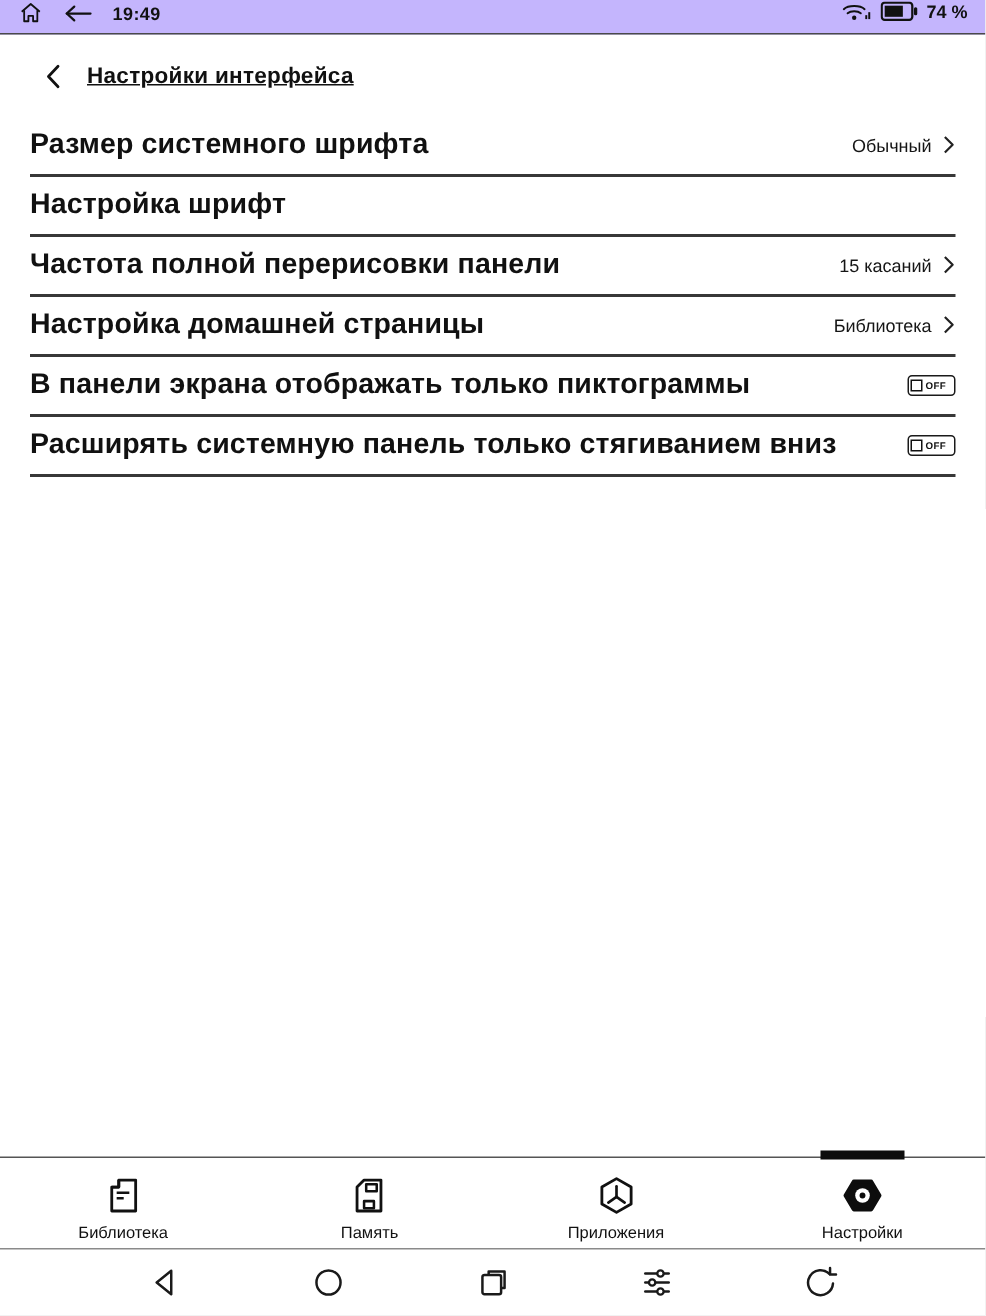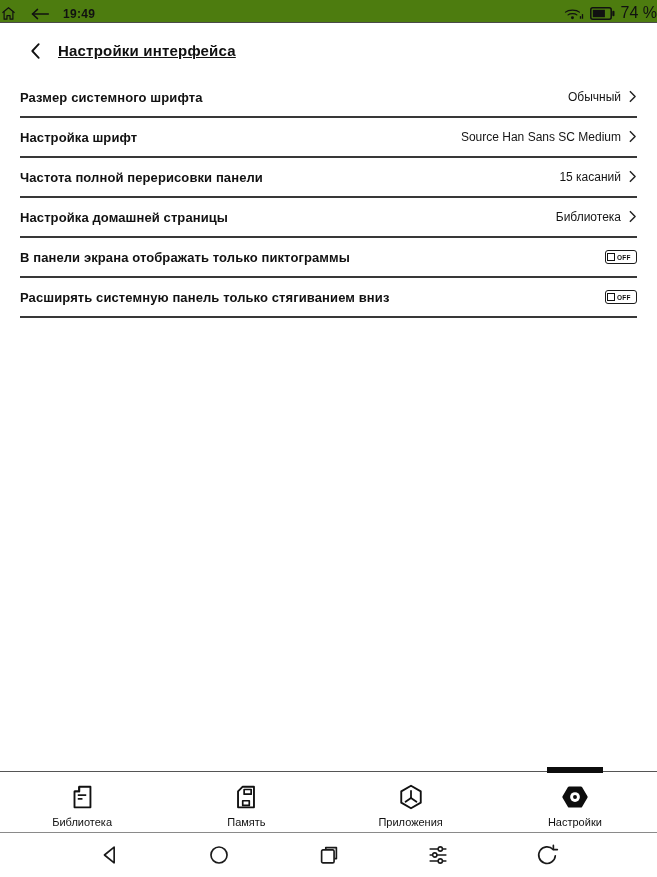--- a/index.html
+++ b/index.html
@@ -5,41 +5,41 @@
   * { margin:0; padding:0; box-sizing:border-box; }
   html,body { background:#e8e8e8; }
   body { font-family:"Liberation Sans", sans-serif; color:#111; }
   .screen {
     position:relative; width:657px; height:877px; background:#ffffff;
     margin:0 auto; overflow:hidden;
   }
 
   
   .status-bar {
-    height:23px; display:flex; align-items:flex-end; padding:0 0;
-    border-bottom:1px solid #4a4a4a; background:#4d7c0f;
+    height:23px; display:flex; align-items:flex-start; padding:0 12px;
+    border-bottom:1px solid #4a4a4a; background:#c4b5fd;
   }
   .status-left { display:flex; align-items:center; gap:13px; }
   .status-time { font-size:12px; font-weight:700; letter-spacing:0.3px; }
   .status-spacer { flex:1; }
   .status-right { display:flex; align-items:center; gap:6px; }
-  .battery-pct { font-size:16px; font-weight:400; }
+  .battery-pct { font-size:12px; font-weight:700; }
   .icon svg { display:block; }
 
   
   .page-header { height:55px; display:flex; align-items:center; padding-left:30px;text-decoration:underline; }
   .page-title { font-size:15px; font-weight:700; margin-left:17px; letter-spacing:0.2px; }
 
   
   .settings-list { margin:0 20px; }
   .row {
     height:40px; display:flex; align-items:center; justify-content:space-between;
     border-bottom:2px solid #383838; background:#fff;
   }
-  .row-label { font-size:13px; font-weight:700; letter-spacing:0.1px; }
+  .row-label { font-size:19px; font-weight:700; letter-spacing:0.1px; }
   .row-right { display:flex; gap:7px; }
   .row-value { font-size:12px; font-weight:500; color:#151515; }
 
   
   .toggle {
     display:flex; align-items:center; width:32px; height:14px;
     border:1.5px solid #1a1a1a; border-radius:3px; padding:1px 2px 1px 1px;
     background:#fff; cursor:pointer;
   }
   .toggle-knob {
@@ -133,28 +133,20 @@
         <span class="icon">
           <svg width="9" height="13" viewBox="0 0 10 15" fill="none" stroke="#222" stroke-width="1.7" stroke-linejoin="round">
               <path d="M2 1.5 L8 7.5 L2 13.5"></path>
             </svg>
         </span>
       </span>
     </div>
 
     <div class="row">
       <span class="row-label">Настройка шрифт</span>
-      <span class="row-right">
-        <span class="row-value">Source Han Sans SC Medium</span>
-        <span class="icon">
-          <svg width="9" height="13" viewBox="0 0 10 15" fill="none" stroke="#222" stroke-width="1.7" stroke-linejoin="round">
-              <path d="M2 1.5 L8 7.5 L2 13.5"></path>
-            </svg>
-        </span>
-      </span>
     </div>
 
     <div class="row">
       <span class="row-label">Частота полной перерисовки панели</span>
       <span class="row-right">
         <span class="row-value">15 касаний</span>
         <span class="icon">
           <svg width="9" height="13" viewBox="0 0 10 15" fill="none" stroke="#222" stroke-width="1.7" stroke-linejoin="round">
               <path d="M2 1.5 L8 7.5 L2 13.5"></path>
             </svg>

